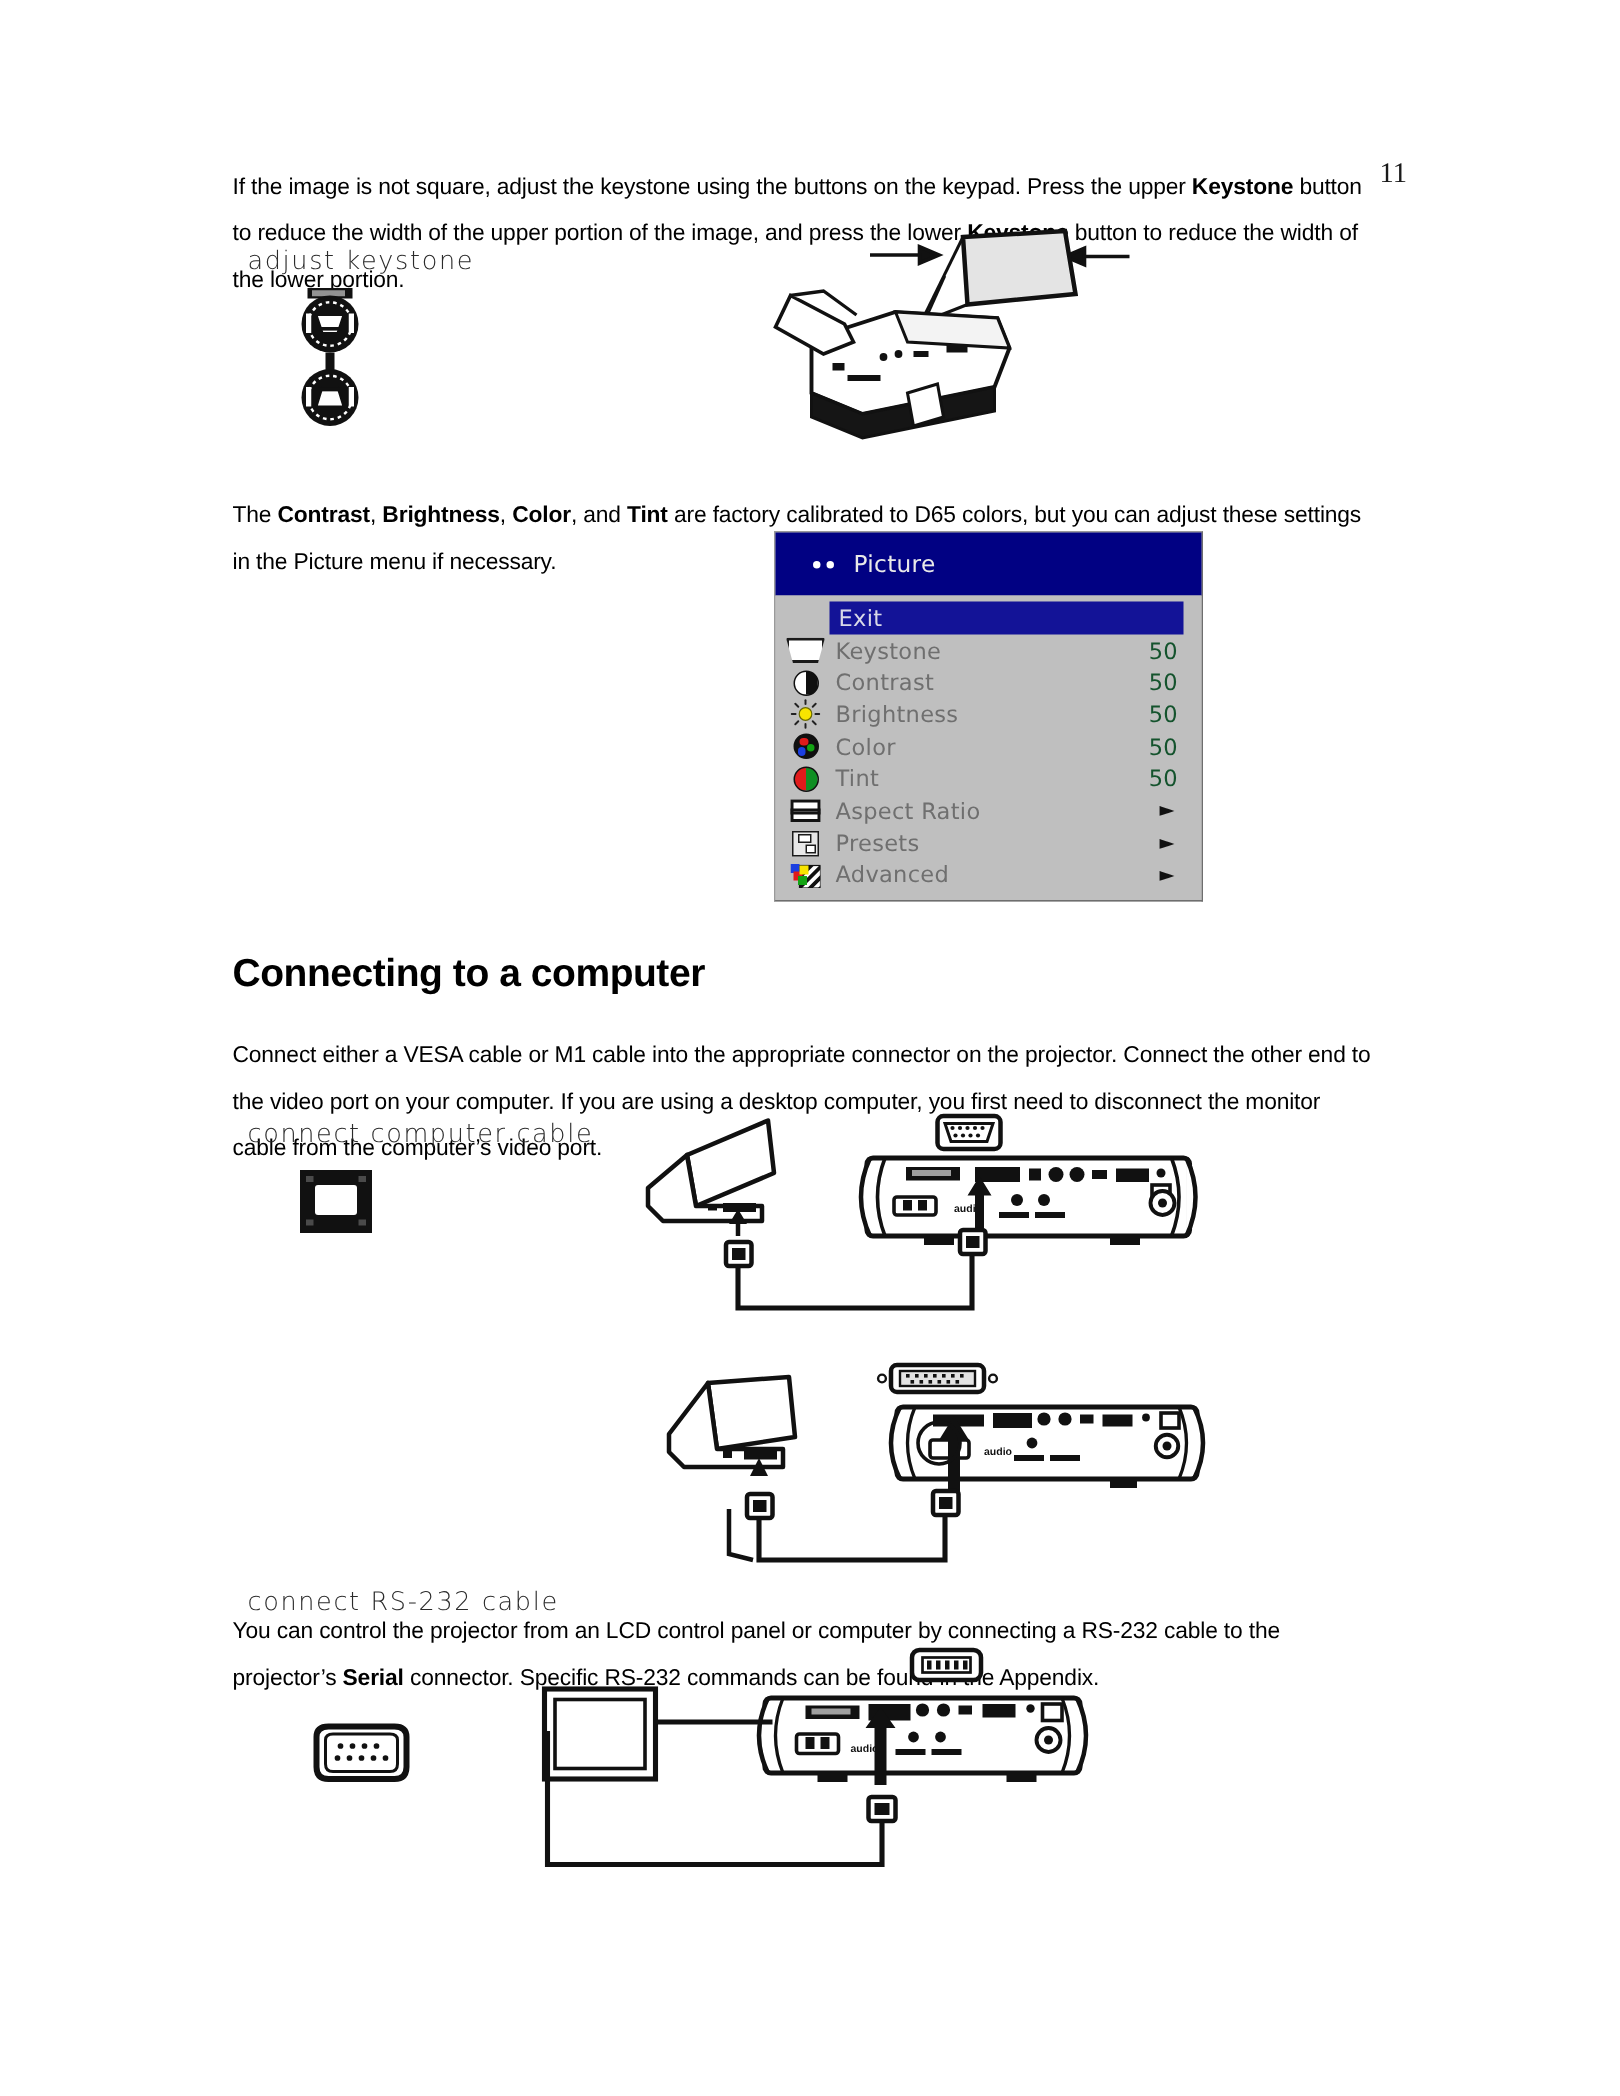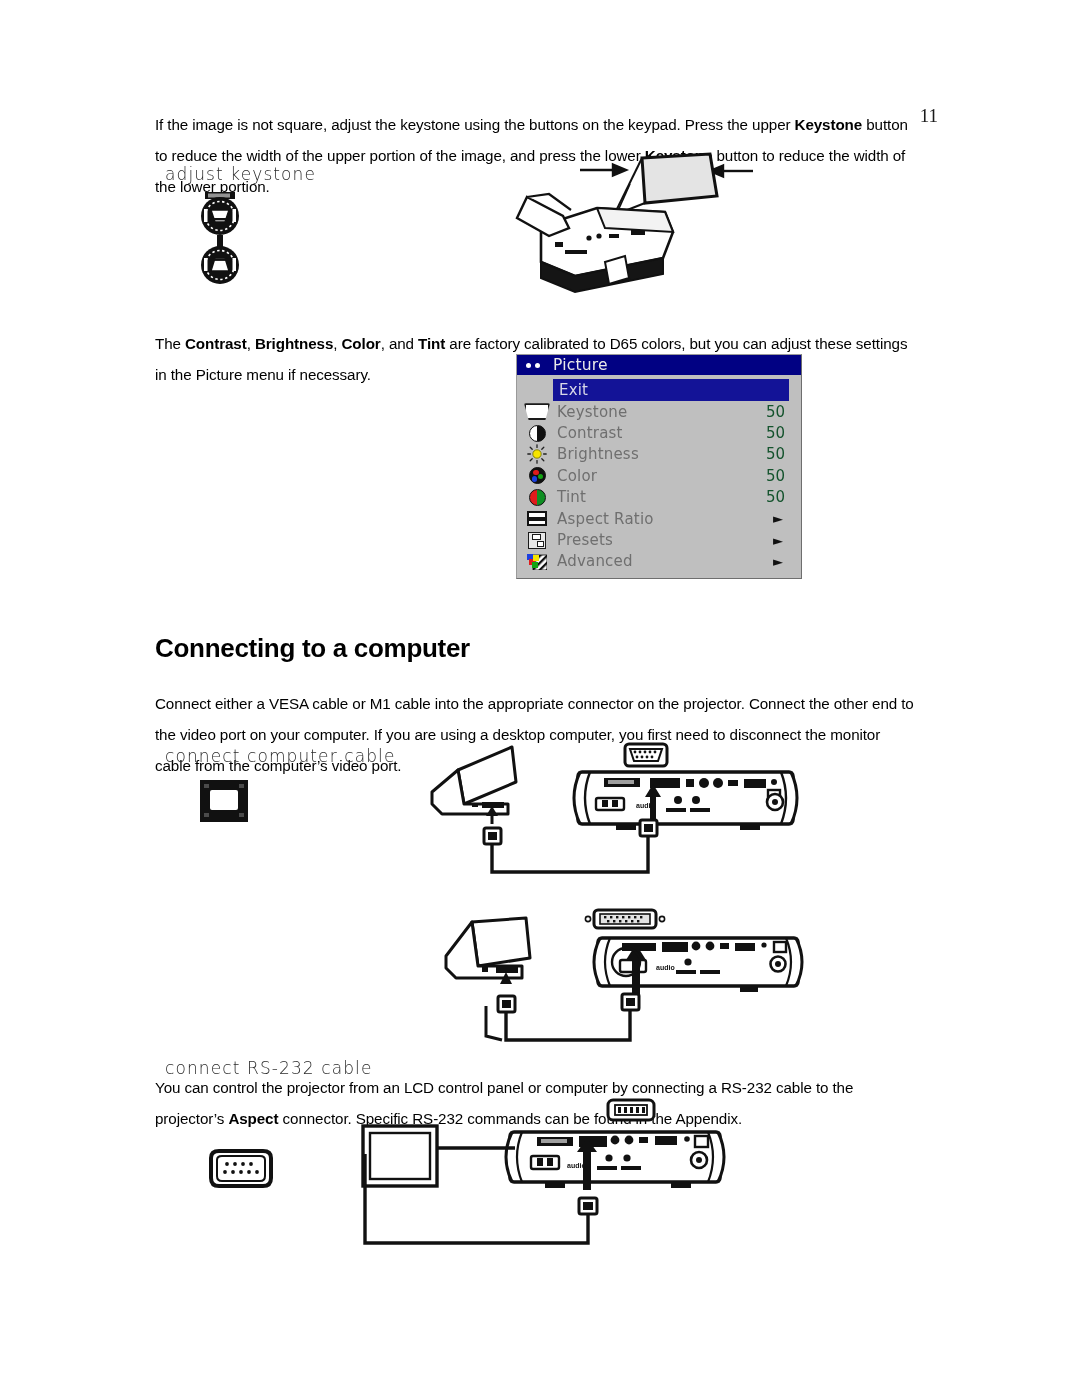--- a/index.html
+++ b/index.html
@@ -87,25 +87,25 @@
     top: 354px;
     width: 286px;
     border: 1px solid #9a9a9a;
     border-right-color: #6e6e6e;
     border-bottom-color: #6e6e6e;
     background: #bfbfbf;
     box-sizing: border-box;
     font-size: 0;
   }
   .osd-title {
-    height: 20px;
+    height: 42px;
     background: #010183;
     display: flex;
     align-items: center;
-    padding-left: 9px;
+    padding-left: 25px;
     box-sizing: border-box;
   }
   .osd-dots {
     width: 22px;
     display: flex;
     gap: 4px;
     align-items: center;
   }
   .osd-dots i {
     display: block;
@@ -561,21 +561,21 @@
 
     <polygon points="70,84 82,84 76,72" fill="#111"></polygon>
     <rect x="68" y="96" width="17" height="16" rx="2" fill="#ffffff" stroke="#111" stroke-width="3"></rect>
     <rect x="72" y="100" width="9" height="8" fill="#111"></rect>
     <path d="M76,112 L76,140 L200,140 L200,106" stroke="#111" stroke-width="3.4" fill="none"></path>
     <path d="M56,106 L56,136 L72,140" stroke="#111" stroke-width="3" fill="none"></path>
     <rect x="192" y="94" width="17" height="16" rx="2" fill="#ffffff" stroke="#111" stroke-width="3"></rect>
     <rect x="196" y="98" width="9" height="8" fill="#111"></rect>
   </svg>
 
-  <p class="para p-rs232"><span>You can control the projector from an LCD control panel or computer by connecting a RS-232 cable to the projector’s </span><b>Aspect</b><span> connector. Specific RS-232 commands can be found in the Appendix.</span></p>
+  <p class="para p-rs232"><span>You can control the projector from an LCD control panel or computer by connecting a RS-232 cable to the projector’s </span><b>Serial</b><span> connector. Specific RS-232 commands can be found in the Appendix.</span></p>
 
   <div class="caption cap-rs232">connect RS-232 cable</div>
 
   <svg class="art art-dsubicon" width="72" height="42" viewBox="0 0 72 42">
     <path d="M6,10 q0,-7 8,-7 L58,3 q8,0 8,7 L66,30 q0,8 -8,8 L14,38 q-8,0 -8,-8 Z" fill="#ffffff" stroke="#111" stroke-width="4"></path>
     <path d="M12,12 q0,-4 5,-4 L55,8 q5,0 5,4 L60,28 q0,5 -5,5 L17,33 q-5,0 -5,-5 Z" fill="#ffffff" stroke="#111" stroke-width="2"></path>
     <g fill="#111">
       <circle cx="22" cy="16" r="1.9"></circle>
         <circle cx="30" cy="16" r="1.9"></circle>
       <circle cx="38" cy="16" r="1.9"></circle>

